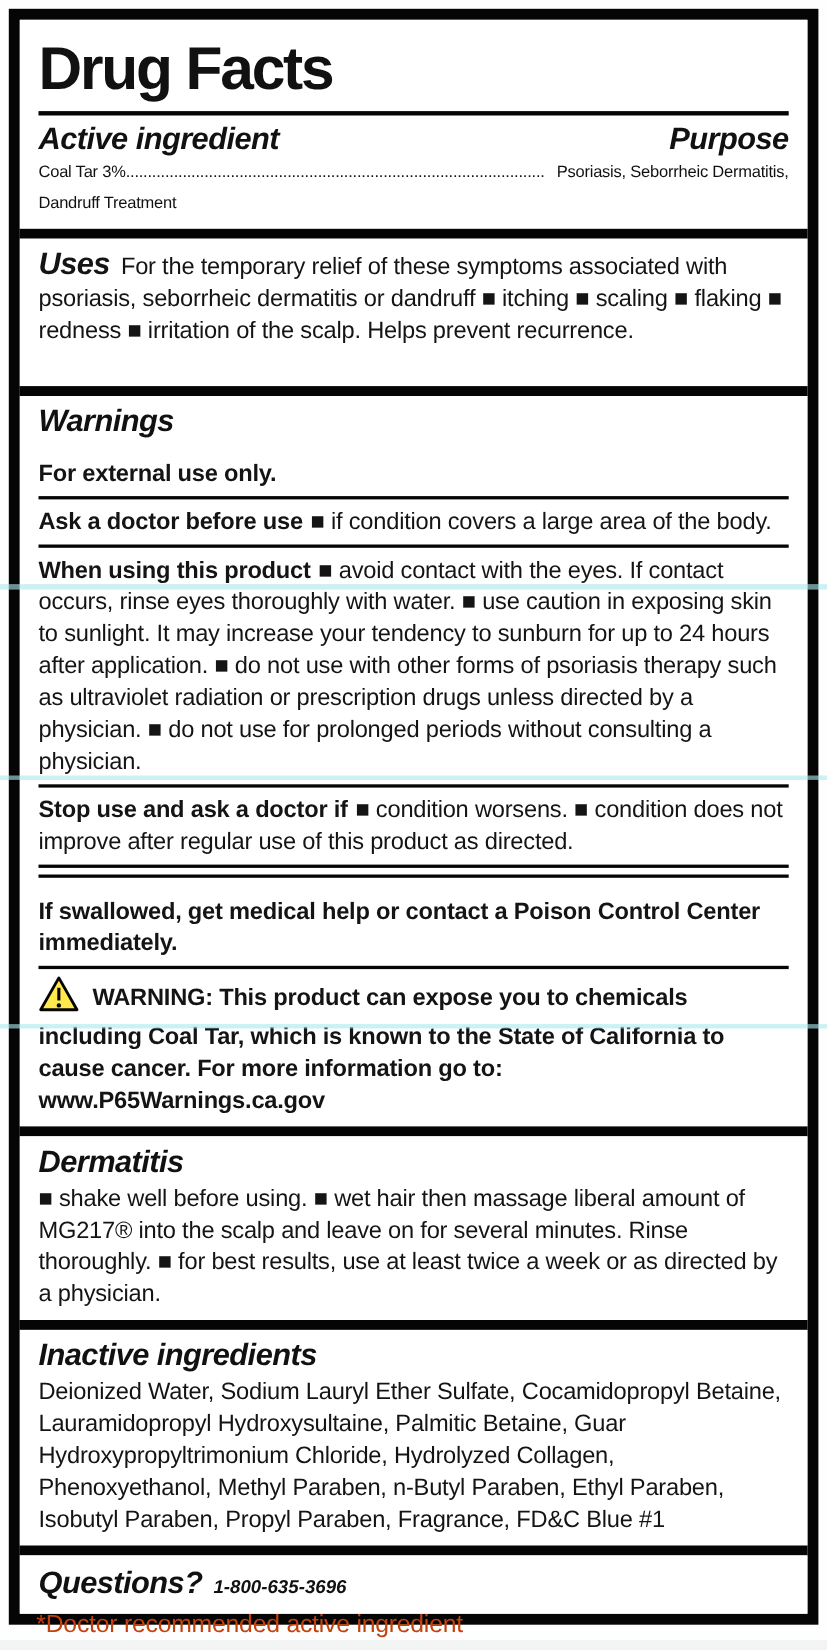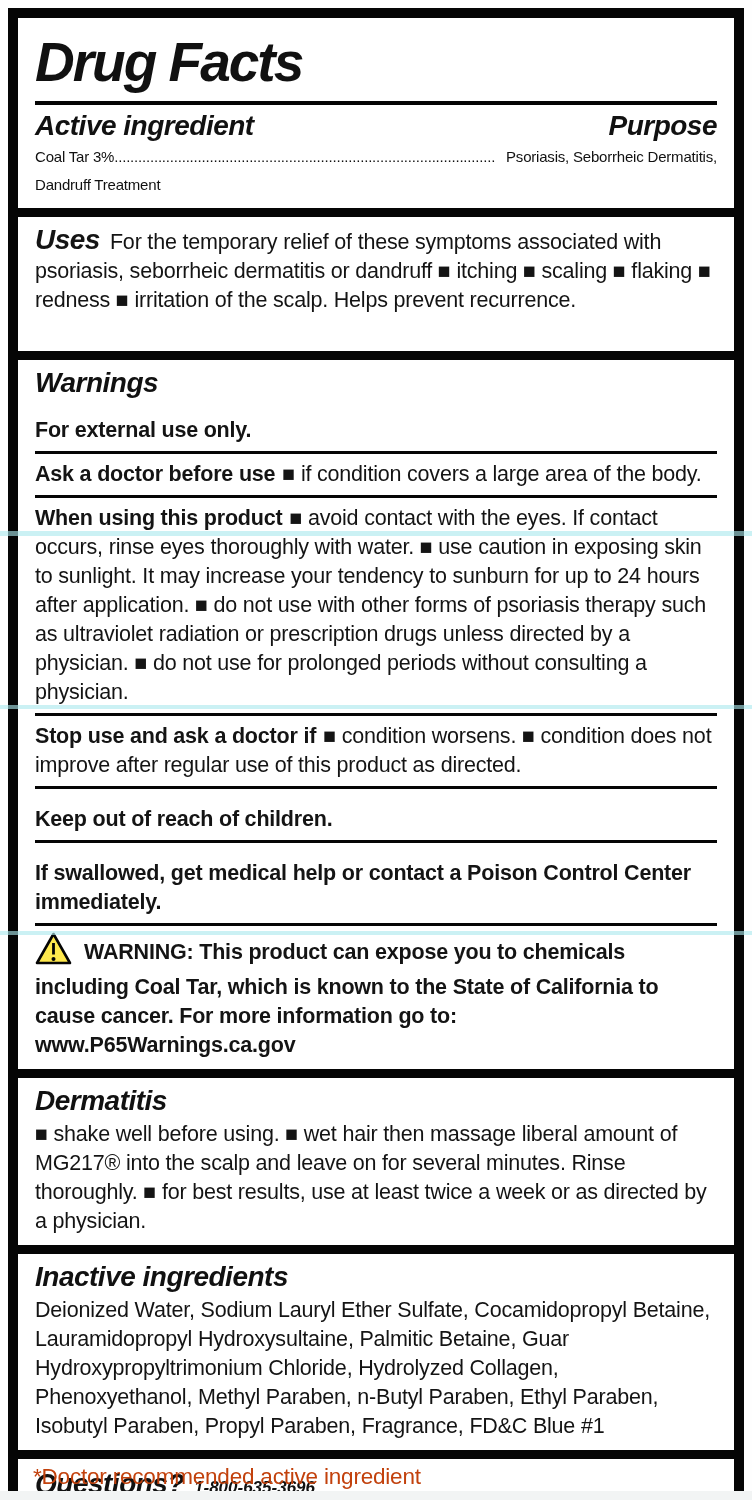--- a/index.html
+++ b/index.html
@@ -21,21 +21,21 @@
     left: 8px; top: 8px;
     width: 736px;
     border: 10px solid #050505;
     background: #ffffff;
   }
   .sec { padding: 6px 17px 9px 17px; background: #fff; }
   .bar { height: 9px; background: #050505; }
 
   
   .title {
-    font-size: 55px; font-weight: bold; font-style: italic;
+    font-size: 55px; font-weight: bold; 
     letter-spacing: -2px; line-height: 64px;
     padding-top: 6px;
   }
   .title-rule { border: 0; border-top: 4px solid #050505; margin: 7px 0 4px 0; }
   .h2 {
     font-size: 28px; font-weight: bold; font-style: italic;
     letter-spacing: -0.5px; line-height: 34px;
   }
   .h2.block { margin-bottom: 2px; }
   .body {
@@ -124,21 +124,20 @@
       <div class="rule"></div>
 
       <p class="body"><span class="lead">When using this product</span><span>■ avoid contact with the eyes. If contact occurs, rinse eyes thoroughly with water.  ■ use caution in exposing skin to sunlight. It may increase your tendency to sunburn for up to 24 hours after application. ■ do not use with other forms of psoriasis therapy such as ultraviolet radiation or prescription drugs unless directed by a physician.  ■ do not use for prolonged periods without consulting a physician.</span></p>
 
       <div class="rule"></div>
 
       <p class="body"><span class="lead">Stop use and ask a doctor if</span><span>■ condition worsens. ■ condition does not improve after regular use of this product as directed.</span></p>
 
       <div class="rule"></div>
 
-      <p class="body bold">Keep out of reach of children.</p>
 
       <div class="rule"></div>
 
       <p class="body bold">If swallowed, get medical help or contact a Poison Control Center immediately.</p>
 
       <div class="rule"></div>
 
       <p class="body p65"><span class="tri-icon"><svg width="37" height="33" viewBox="0 0 37 33">
               <path d="M18.5 2 L35 31 L2 31 Z" fill="#FFE94D" stroke="#050505" stroke-width="2.6" stroke-linejoin="round"></path>
               <rect x="17.1" y="11" width="2.8" height="11.5" fill="#050505"></rect>

